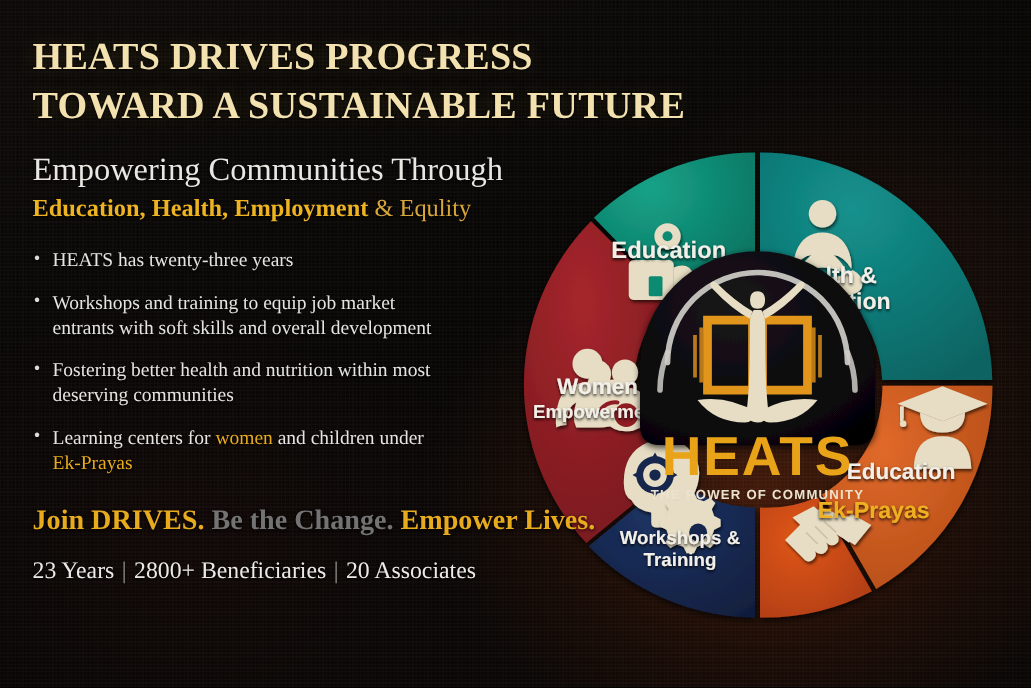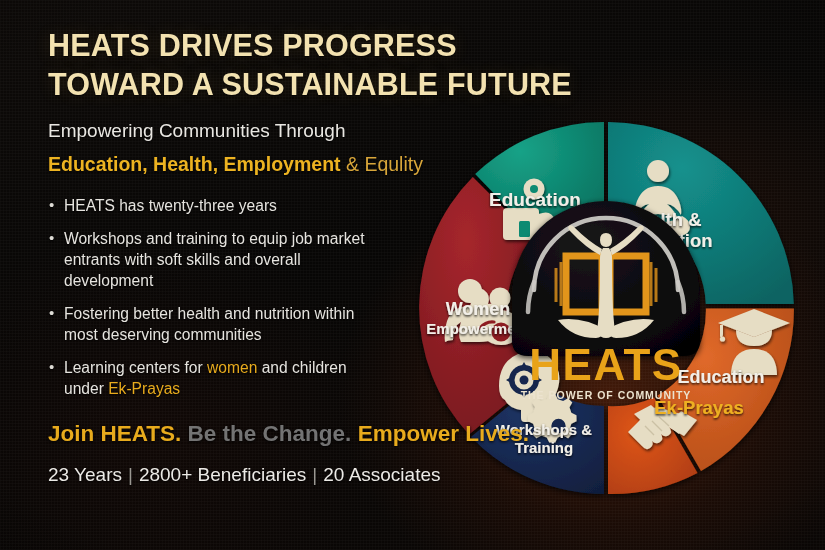--- a/index.html
+++ b/index.html
@@ -35,41 +35,42 @@
     opacity: 0.05;
     background-image:
       repeating-linear-gradient(0deg, rgba(255,255,255,0.5) 0px, rgba(255,255,255,0.5) 1px, rgba(0,0,0,0) 1px, rgba(0,0,0,0) 3px),
       repeating-linear-gradient(90deg, rgba(255,255,255,0.4) 0px, rgba(255,255,255,0.4) 1px, rgba(0,0,0,0) 1px, rgba(0,0,0,0) 3px);
     pointer-events: none;
   }
 
   
   .left-col {
     position: absolute;
-    left: 48px;
+    left: 26px;
     top: 26px;
     width: 430px;
     z-index: 5;
+    font-family: Liberation Serif, serif;
   }
   .headline {
     font-size: 30.5px;
     font-weight: bold;
     line-height: 1.27;
     letter-spacing: 0.2px;
     color: #f3e2b0;
     text-shadow: 0 1px 2px rgba(0,0,0,0.85), 0 0 16px rgba(200,160,70,0.18);
     margin: 0 0 16px 0;
   }
   .headline .hl-line { display: block; white-space: nowrap; }
 
   .sub1 {
-    font-size: 19px;
+    font-size: 26px;
     color: #e9e7e2;
     line-height: 1.3;
-    margin: 0 0 8px 0;
+    margin: 0 0 2px 0;
     text-shadow: 0 1px 2px rgba(0,0,0,0.8);
   }
   .sub2 {
     font-size: 19.5px;
     line-height: 1.32;
     margin: 0 0 18px 0;
     color: #e2a520;
     text-shadow: 0 1px 2px rgba(0,0,0,0.8);
   }
   .sub2 .strong { font-weight: bold; color: #edb321; text-align: center; }
@@ -175,21 +176,21 @@
     </p>
 
     <ul class="bullets">
       <li><span>HEATS has twenty-three years</span></li>
       <li><span>Workshops and training to equip job market entrants with soft skills and overall development</span></li>
       <li><span>Fostering better health and nutrition within most deserving communities</span></li>
       <li><span>Learning centers for </span><span class="gold">women</span><span> and children under </span><span class="gold">Ek-Prayas</span></li>
     </ul>
 
     <div class="cta">
-      <span class="g">Join HEATS.</span><span class="w"> Be the Change.</span><span class="g"> Empower Lives.</span>
+      <span class="g">Join DRIVES.</span><span class="w"> Be the Change.</span><span class="g"> Empower Lives.</span>
     </div>
 
     <div class="stats">
       <span>23 Years</span><span class="sep">|</span><span>2800+ Beneficiaries</span><span class="sep">|</span><span>20 Associates</span>
     </div>
   </div>
 
   <div class="wheel-wrap">
     <svg width="400" height="400" viewBox="0 0 400 400">
       <defs>

